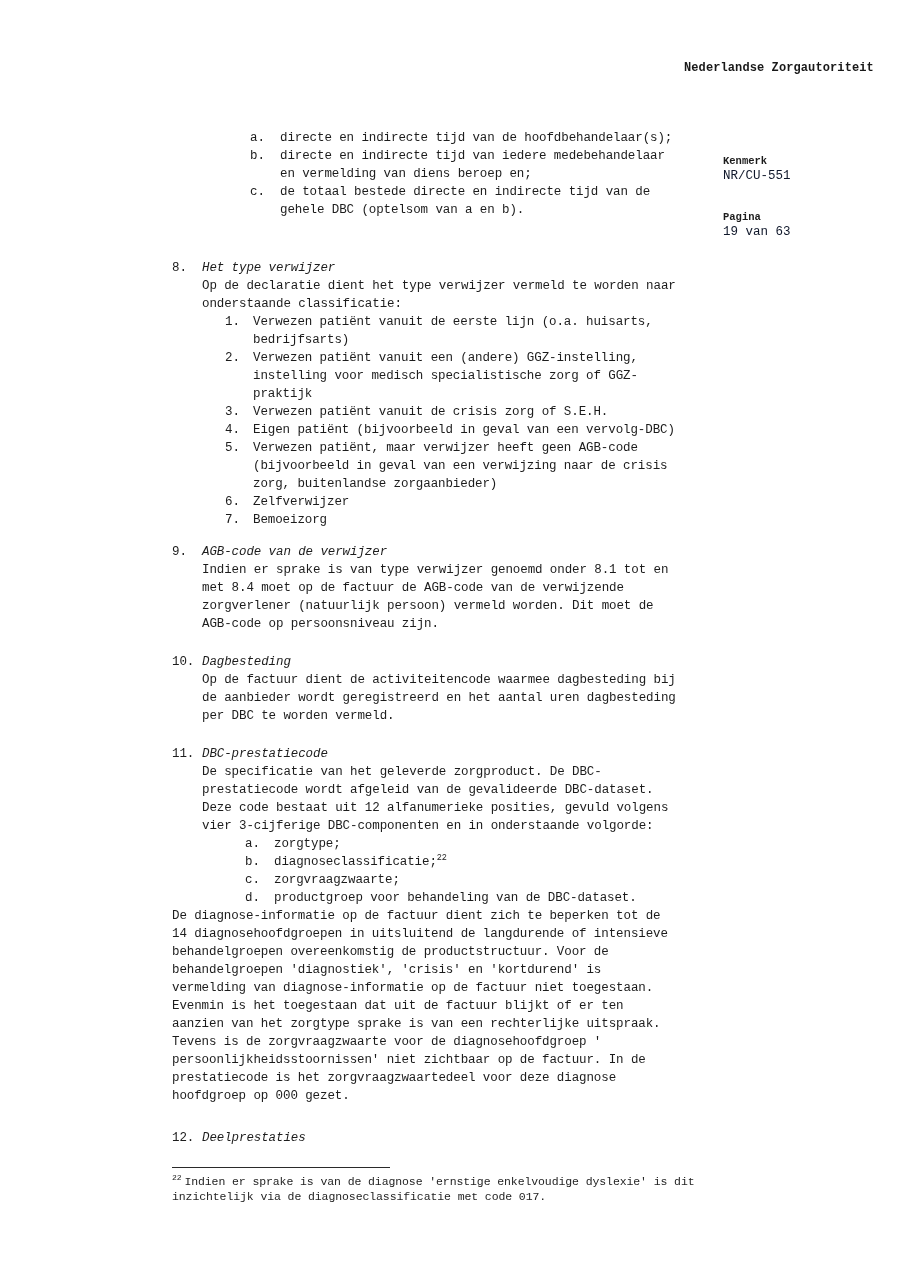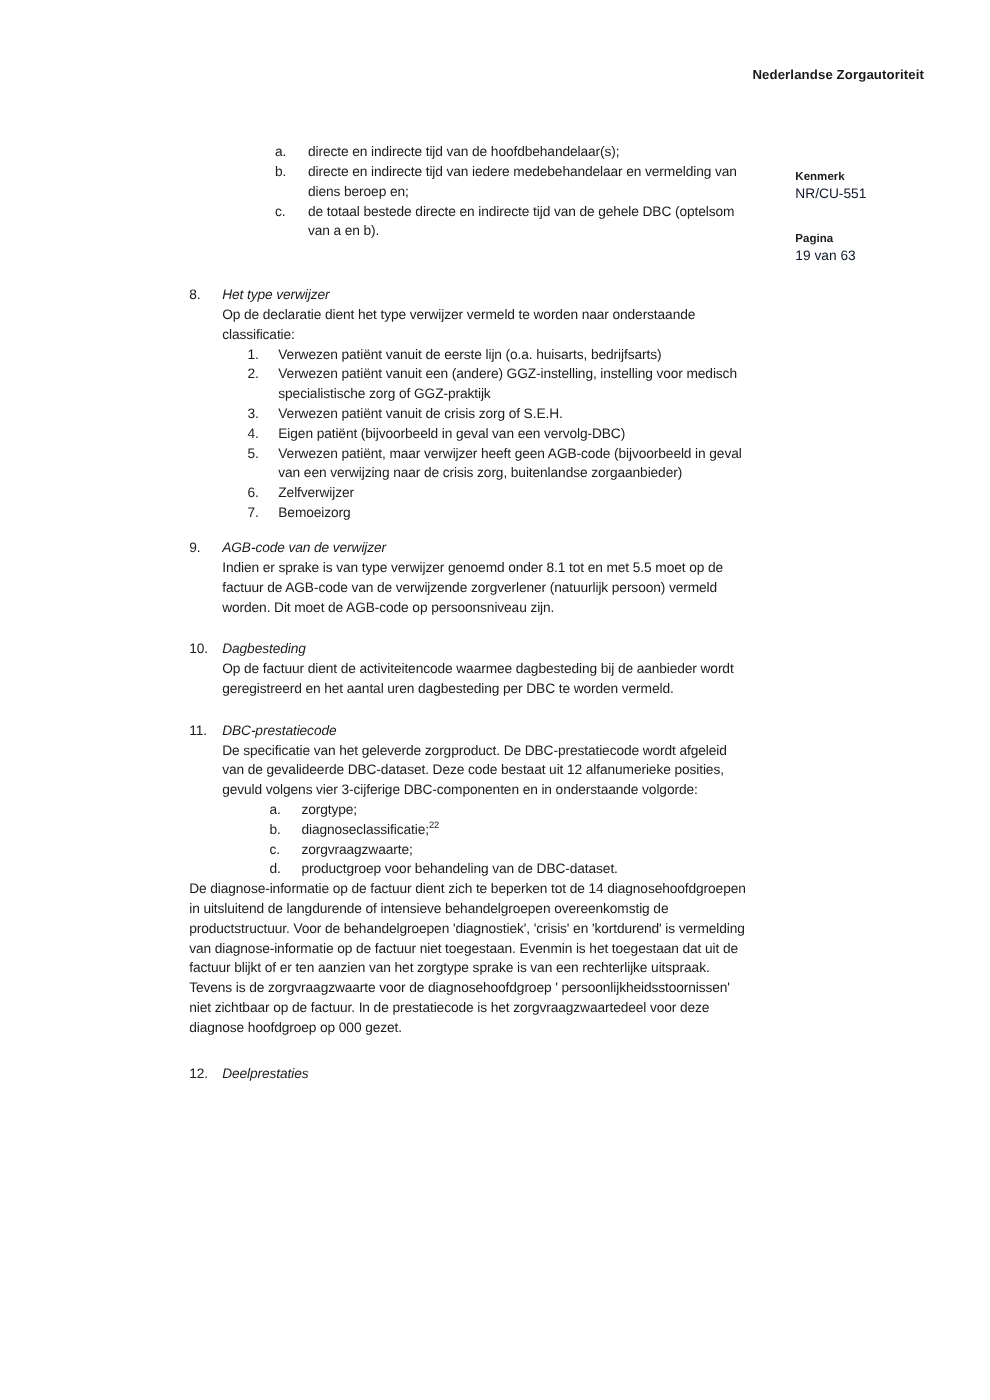--- a/index.html
+++ b/index.html
@@ -5,21 +5,21 @@
   html, body {
     margin: 0;
     padding: 0;
     background: #ffffff;
   }
   .page {
     position: relative;
     width: 900px;
     height: 1273px;
     background: #ffffff;
-    font-family: Liberation Sans, sans-serif;
+    font-family: Liberation Mono, monospace;
     color: #1c1c1c;
     overflow: hidden;
   }
   
   .logo {
     position: absolute;
     left: 684px;
     top: 61px;
     font-size: 12px;
     font-weight: 700;
@@ -193,21 +193,21 @@
           <span class="li-text">Bemoeizorg</span>
         </div>
       </div>
     </section>
 
     <section class="mt-s9">
       <div class="sec-head">
         <span class="sec-num">9.</span>
         <span class="sec-title">AGB-code van de verwijzer</span>
       </div>
-      <div class="sec-body">Indien er sprake is van type verwijzer genoemd onder 8.1 tot en met 5.5 moet op de factuur de AGB-code van de verwijzende zorgverlener (natuurlijk persoon) vermeld worden. Dit moet de AGB-code op persoonsniveau zijn.</div>
+      <div class="sec-body">Indien er sprake is van type verwijzer genoemd onder 8.1 tot en met 8.4 moet op de factuur de AGB-code van de verwijzende zorgverlener (natuurlijk persoon) vermeld worden. Dit moet de AGB-code op persoonsniveau zijn.</div>
     </section>
 
     <section class="mt-s10">
       <div class="sec-head">
         <span class="sec-num">10.</span>
         <span class="sec-title">Dagbesteding</span>
       </div>
       <div class="sec-body">Op de factuur dient de activiteitencode waarmee dagbesteding bij de aanbieder wordt geregistreerd en het aantal uren dagbesteding per DBC te worden vermeld.</div>
     </section>
 
@@ -240,14 +240,18 @@
 
     <section class="mt-s12">
       <div class="sec-head">
         <span class="sec-num">12.</span>
         <span class="sec-title">Deelprestaties</span>
       </div>
     </section>
 
   </div>
 
+  <div class="footnote">
+    <div class="footnote-rule"></div>
+    <div class="footnote-text"><sup>22</sup><span>Indien er sprake is van de diagnose 'ernstige enkelvoudige dyslexie' is dit inzichtelijk via de diagnoseclassificatie met code 017.</span></div>
+  </div>
 
 </div>
 
 </body></html>

